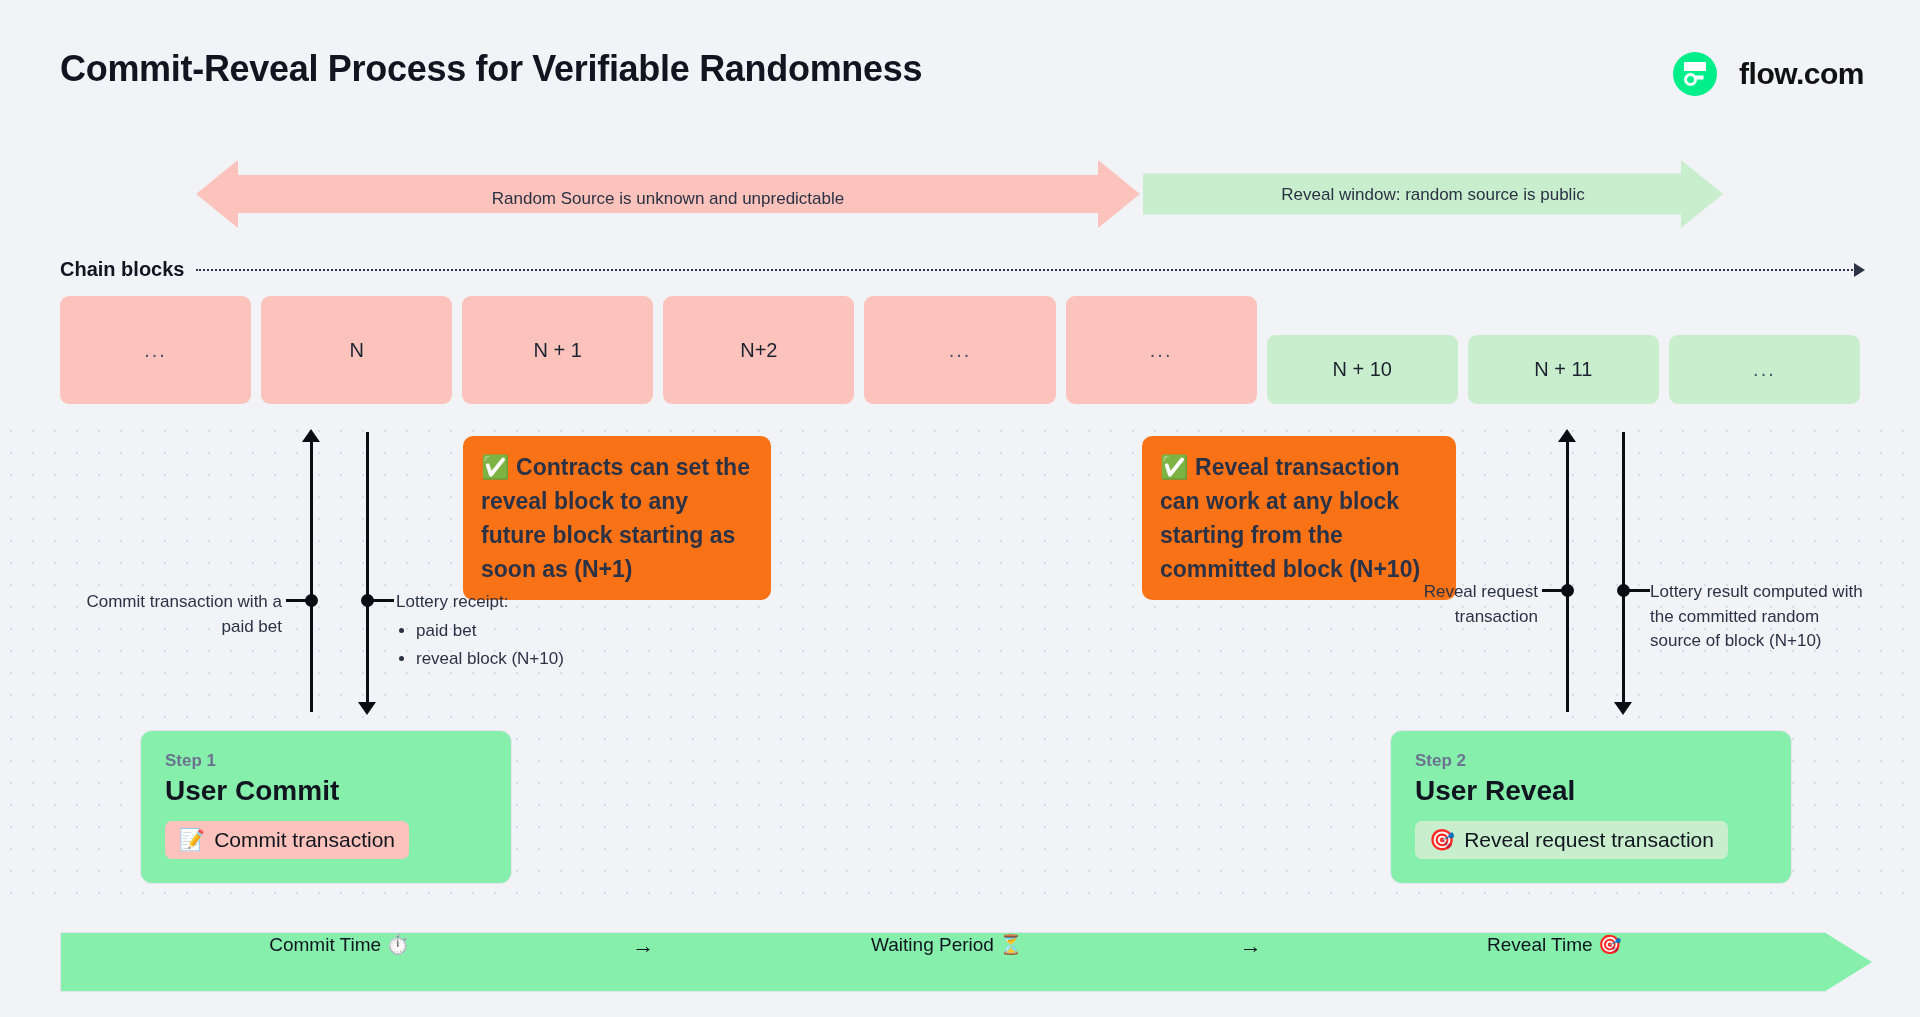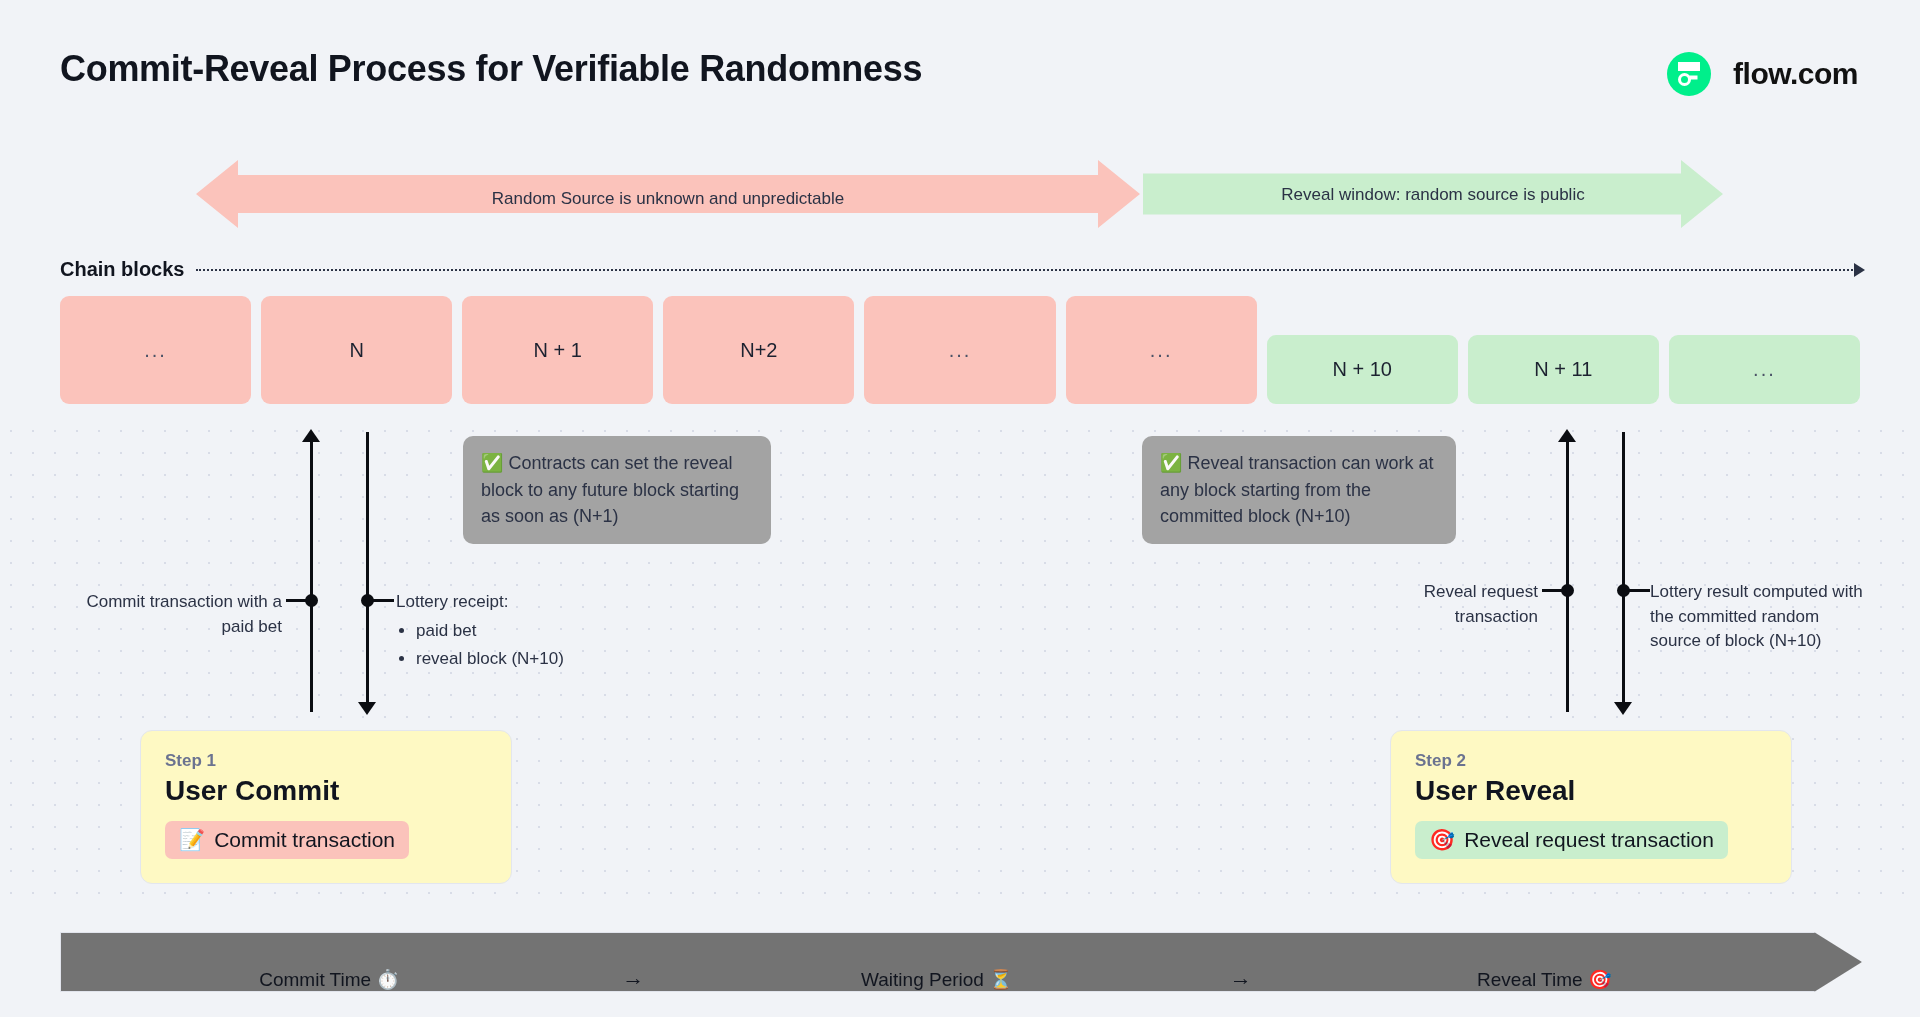--- a/index.html
+++ b/index.html
@@ -19,21 +19,21 @@
     opacity:.85;
     pointer-events:none;
   }
 
   
   .title{
     position:absolute;left:60px;top:48px;
     font-size:36px;font-weight:700;letter-spacing:-0.3px;color:#11151f;
   }
   .logo{
-    position:absolute;right:62px;top:52px;
+    position:absolute;right:56px;top:52px;
     display:flex;align-items:center;gap:22px;justify-content:space-between;
   }
   .logo-mark{
     width:44px;height:44px;border-radius:50%;
     background:#00ef8b;position:relative;flex:none;
   }
   .logo-mark::before{
     content:"";position:absolute;left:11px;top:21px;width:13px;height:13px;
     border:3.5px solid #fff;border-radius:50%;box-sizing:border-box;
   }
@@ -88,51 +88,51 @@
 
   
   .vline{position:absolute;width:3px;background:#0b0d12;}
   .vdot{position:absolute;width:13px;height:13px;border-radius:50%;background:#0b0d12;}
   .vhead-up{position:absolute;width:0;height:0;border-bottom:13px solid #0b0d12;border-left:9px solid transparent;border-right:9px solid transparent;}
   .vhead-dn{position:absolute;width:0;height:0;border-top:13px solid #0b0d12;border-left:9px solid transparent;border-right:9px solid transparent;}
   .tick{position:absolute;height:3px;background:#0b0d12;}
 
   
   .callout{
-    position:absolute;background:#a3a3a3;border-radius:10px;
-    padding:14px 18px;font-size:18px;line-height:1.48;color:#2b3245;
+    position:absolute;background:#f97316;border-radius:10px;
+    padding:14px 18px;font-size:23px;line-height:1.48;color:#2b3245;font-weight:bold;
   }
 
   
   .sidelabel{position:absolute;font-size:17px;line-height:1.45;color:#2b3245;}
   .sidelabel.right-align{text-align:right;}
   .bullets{margin:4px 0 0 0;padding-left:20px;}
   .bullets li{margin-top:4px;}
 
   
   .card{
-    position:absolute;background:#fef9c3;border:1px solid #e3e6ee;border-radius:12px;
+    position:absolute;background:#86efac;border:1px solid #e3e6ee;border-radius:12px;
     padding:20px 24px 24px 24px;
   }
   .card .step{font-size:17px;font-weight:700;color:#6b7390;}
   .card .heading{font-size:28px;font-weight:700;color:#11151f;margin-top:4px;}
   .pill{
     display:inline-flex;align-items:center;gap:9px;
     margin-top:14px;padding:7px 14px;border-radius:7px;
     font-size:21px;color:#11151f;
   }
   .pill.pink{background:#fbc3bb;}
   .pill.green{background:#c9eecd;}
 
   
   .footer{
     position:absolute;left:60px;top:932px;width:1800px;height:58px;
-    border:1px solid #e1e4ec;background:#737373;
+    border:1px solid #e1e4ec;background:#86efac;
     clip-path:polygon(0 0,calc(100% - 48px) 0,100% 50%,calc(100% - 48px) 100%,0 100%);
-    display:flex;align-items:flex-end;
+    display:flex;align-items:flex-start;padding-left:10px;
   }
   .fcell{flex:1;text-align:center;font-size:19px;color:#11151f;}
   .farrow{width:70px;text-align:center;font-size:22px;color:#11151f;}
 </style>
 </head>
 <body>
 
 <div class="dotgrid"></div>
 
 <div class="title">Commit-Reveal Process for Verifiable Randomness</div>

